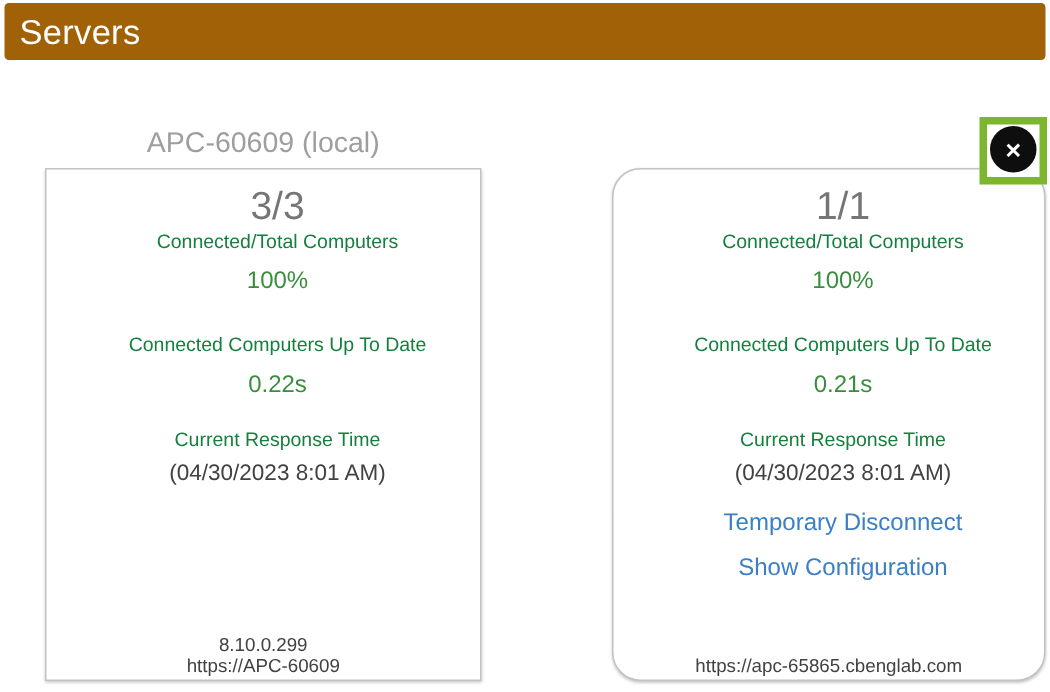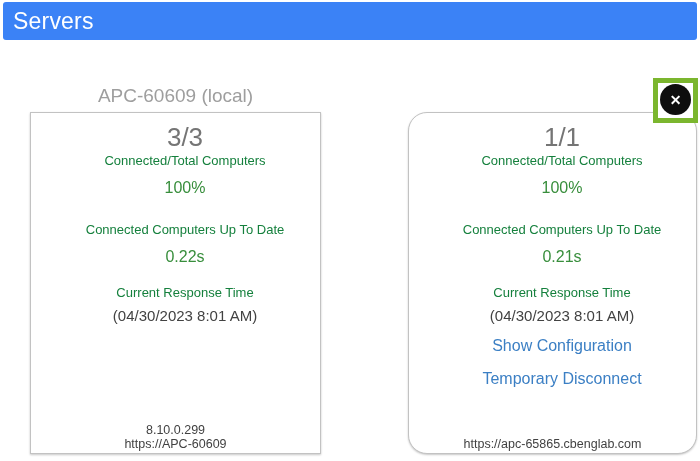--- a/index.html
+++ b/index.html
@@ -4,21 +4,21 @@
 <style>
   html, body { margin:0; padding:0; background:#ffffff; }
   .page {
     position:relative; width:700px; height:461px; overflow:hidden;
     background:#ffffff;
     font-family:"Liberation Sans", sans-serif;
   }
   
   .header {
     position:absolute; left:3px; top:2px; width:694px; height:38px;
-    background:#3b82f6; border-radius:3px;
+    background:#a16207; border-radius:3px;
     display:flex; align-items:center;
   }
   .header-title {
     color:#ffffff; font-size:23px; padding-left:10px; font-weight:400;
     letter-spacing:0.2px;
   }
   
   .server-title {
     position:absolute; top:84px; height:24px; line-height:24px;
     text-align:center; font-size:19px; color:#9E9E9E; white-space:nowrap;
@@ -89,22 +89,22 @@
   </div>
 
   <div class="card right">
     <div class="stat-number">1/1</div>
     <div class="stat-label">Connected/Total Computers</div>
     <div class="stat-green">100%</div>
     <div class="stat-label mt24">Connected Computers Up To Date</div>
     <div class="stat-green">0.21s</div>
     <div class="stat-label mt18">Current Response Time</div>
     <div class="stat-date">(04/30/2023 8:01 AM)</div>
+    <button class="card-link">Temporary Disconnect</button>
     <button class="card-link second">Show Configuration</button>
-    <button class="card-link">Temporary Disconnect</button>
     <div class="card-footer">
       <div>https://apc-65865.cbenglab.com</div>
     </div>
   </div>
 
   <div class="close-highlight">
     <button class="close-btn">
       <span class="close-x">✕</span>
     </button>
   </div>

